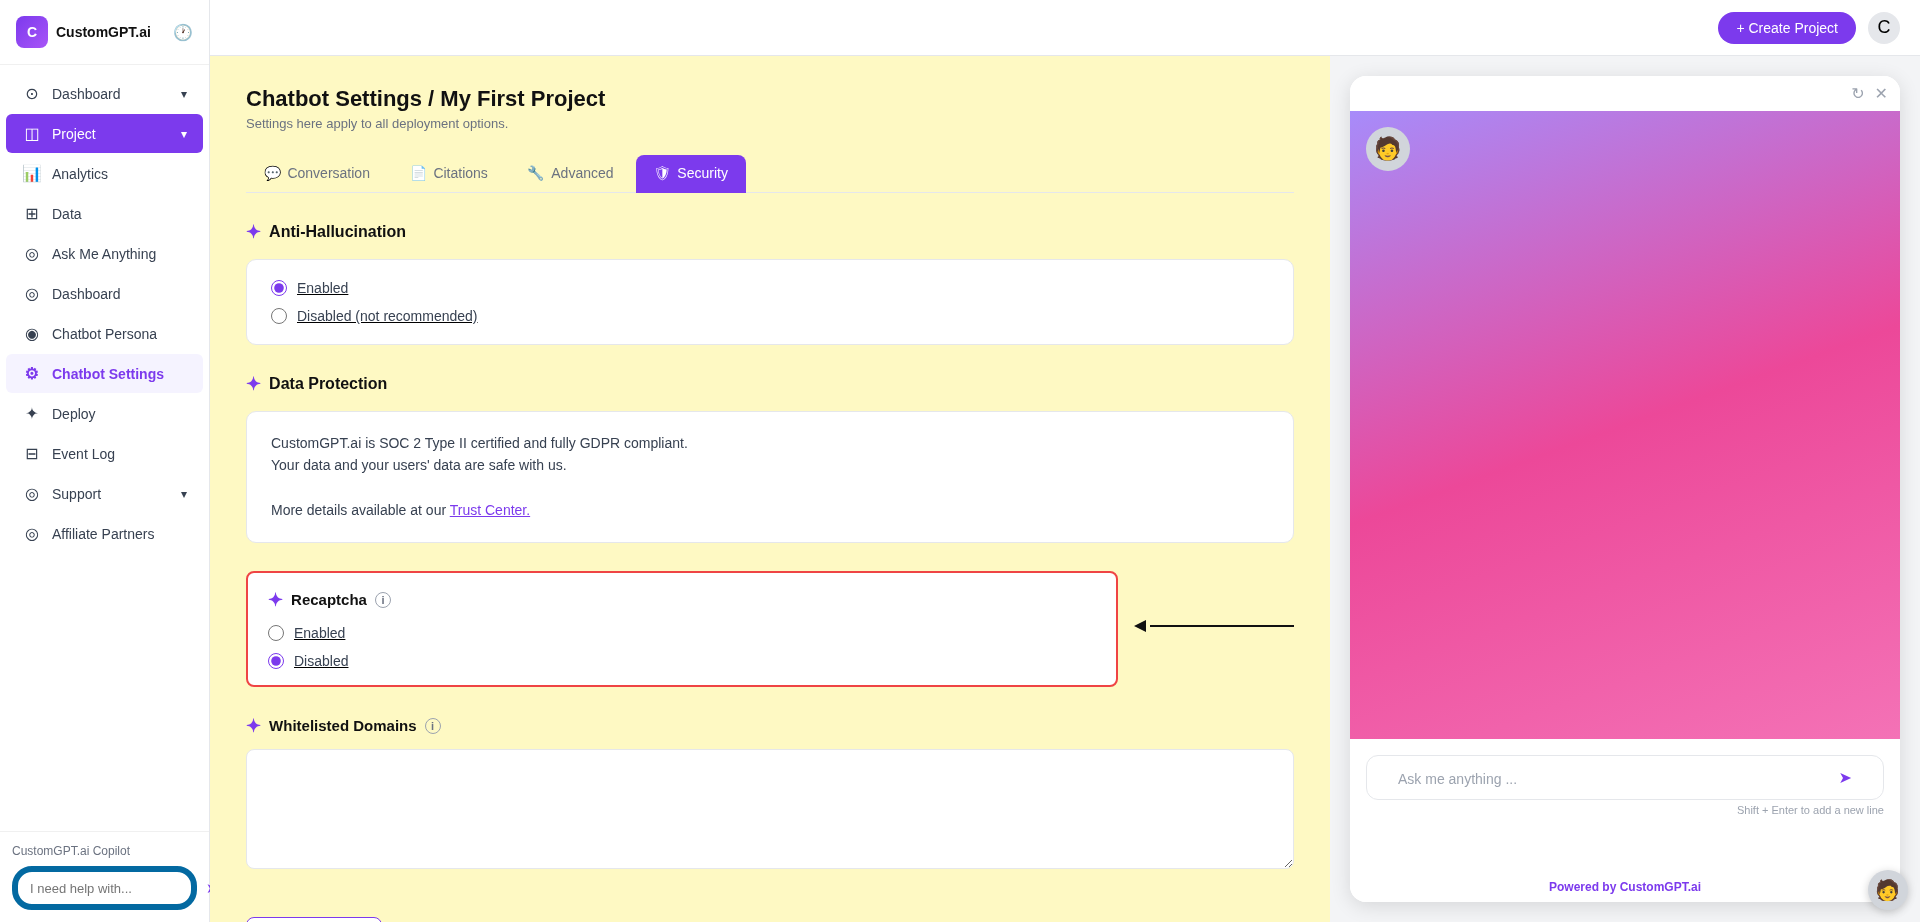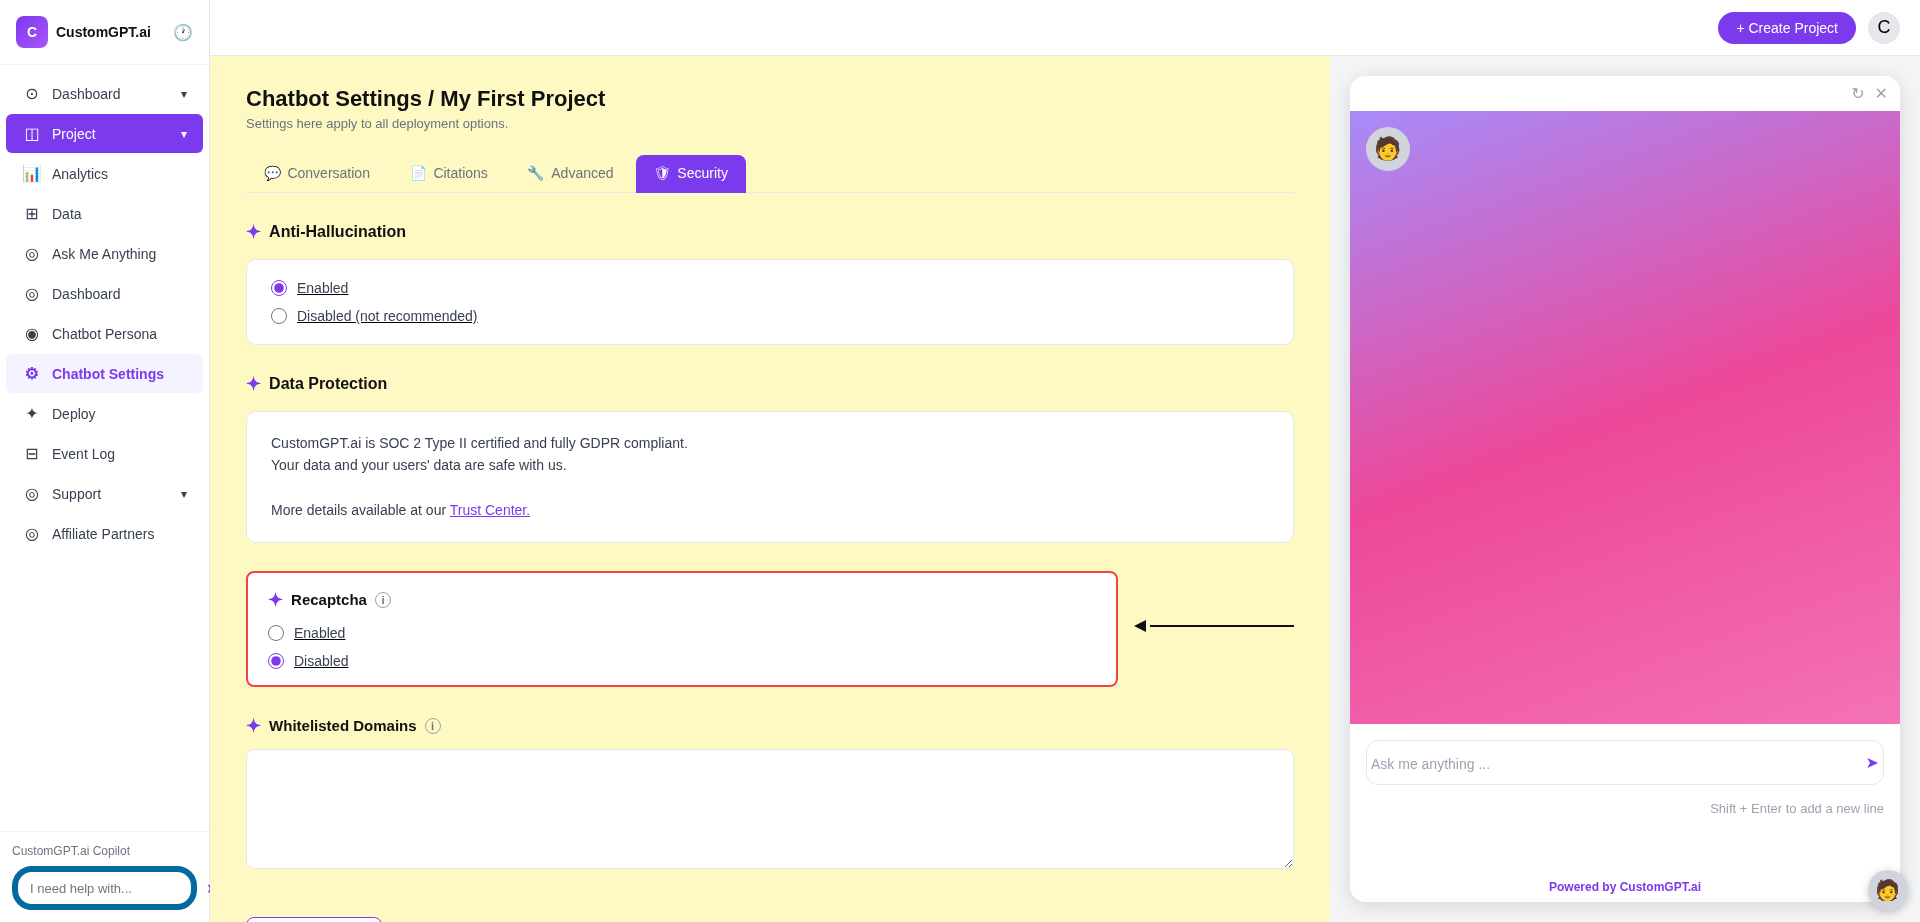--- a/index.html
+++ b/index.html
@@ -273,28 +273,28 @@
     }
 
     .preview-input-area {
       background: white;
       margin: 0;
       padding: 16px;
     }
     .preview-input-box {
       border: 1px solid #e5e7eb;
       border-radius: 12px;
-      padding: 12px 4px;
+      padding: 12px 31px;
       display: flex;
       align-items: flex-end;
       justify-content: space-between;
     }
     .preview-input-placeholder { font-size: 14px; color: #9ca3af; }
     .preview-send-icon { color: #7c3aed; font-size: 16px; }
-    .preview-hint { font-size: 13px; color: #9ca3af; text-align: right; margin-top: 16px; }
+    .preview-hint { font-size: 11px; color: #9ca3af; text-align: right; margin-top: 4px; }
     .powered-by { text-align: center; font-size: 12px; color: #9ca3af; padding: 8px; background: white; margin-top: 40px; }
     .powered-by span { font-weight: 600; color: #7c3aed; }
 
     
     .bottom-right-avatar {
       position: fixed;
       bottom: 12px;
       right: 12px;
       width: 40px; height: 40px;
       border-radius: 50%;

